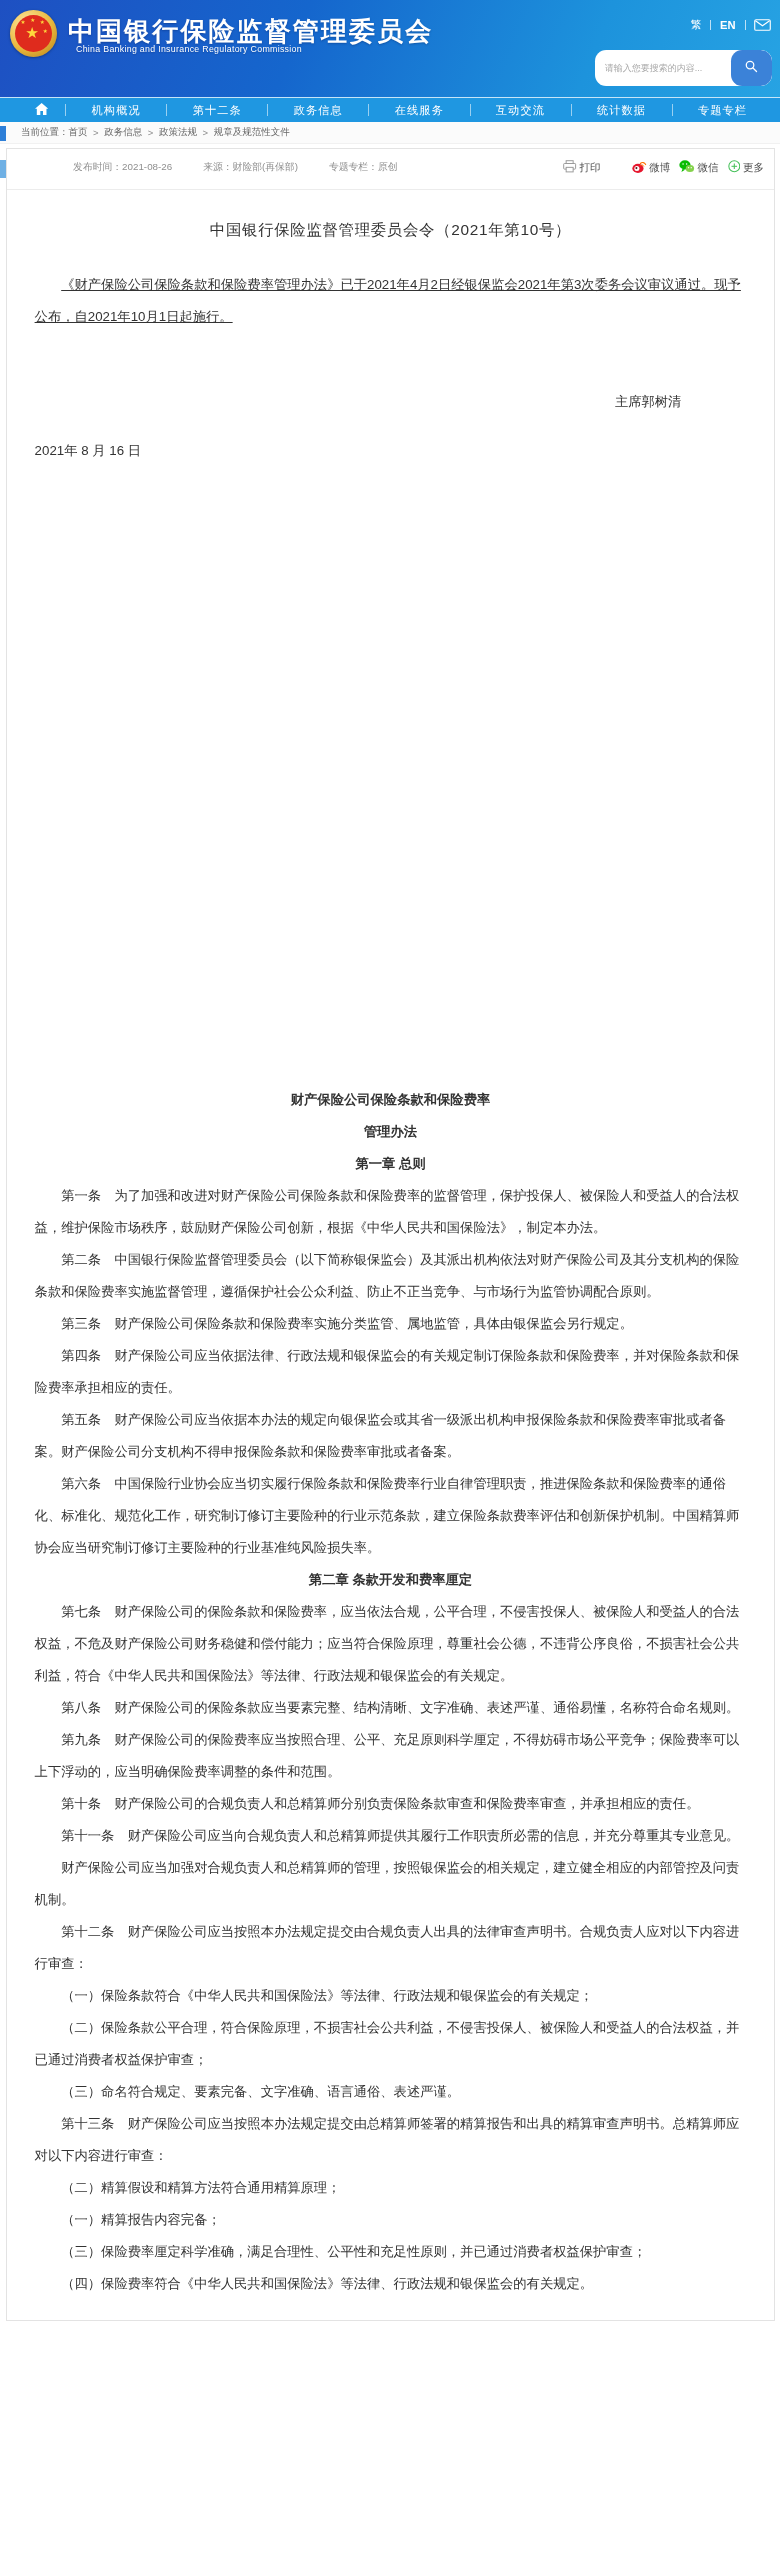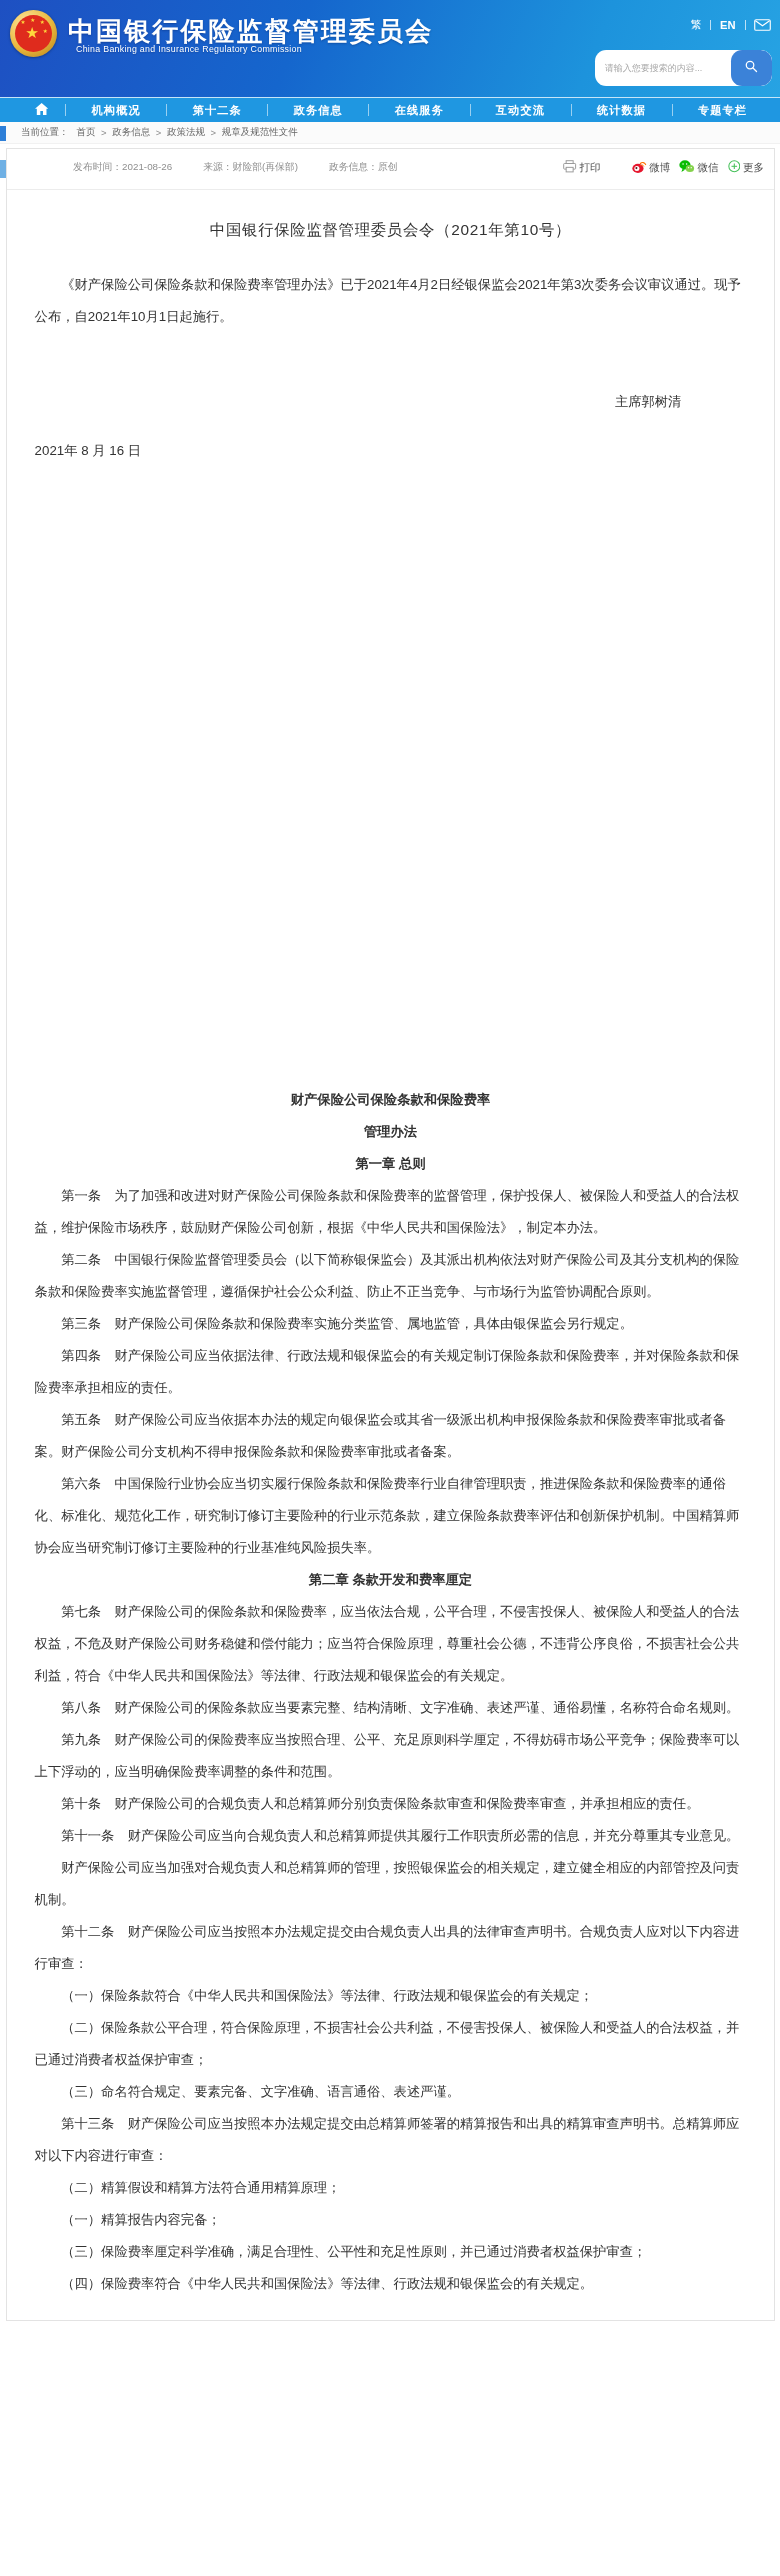--- a/index.html
+++ b/index.html
@@ -81,28 +81,28 @@
   
   .main-nav {
     height:25px; background:#1f97e1;
     border-top:0.7px solid rgba(255,255,255,.75);
     display:flex; align-items:center;
     padding:0 21px 0 35px;
   }
   .home-link { display:flex; align-items:center; margin-right:4.2px; }
   .nav-items { flex:1; display:flex; align-items:center; justify-content:space-around; }
   .nav-item {
-    color:#fff; font-size:11.2px; font-weight:700; letter-spacing:1.1px; white-space:nowrap;
+    color:#fff; font-size:11.2px; font-weight:400; letter-spacing:1.1px; white-space:nowrap;
   }
   .nav-sep { width:0.7px; height:11.2px; background:rgba(255,255,255,.55); }
 
   
   .breadcrumb {
     height:22.4px; background:#fbfbfb;
-    display:flex; align-items:center; gap:8px;
+    display:flex; align-items:center; gap:0;
     padding-left:21px;
     font-size:9.5px; color:#666;
     border-bottom:0.7px solid #f1f1f1;
   }
   .bc-label { color:#666; }
   .bc-link { color:#666; }
   .bc-sep { color:#8c8c8c; margin:0 1.4px; }
 
   .side-tab-1 { position:absolute; left:0; top:126px; width:6.3px; height:15.4px; background:#2e7fd8; }
   .side-tab-2 { position:absolute; left:0; top:160px; width:6.3px; height:18px; background:#6fb0e4; }
@@ -131,21 +131,21 @@
 
   .article-title {
     text-align:center;
     font-size:15.4px; color:#333; letter-spacing:0.7px;
     margin-top:29.5px;
   }
   .article-body {
     padding:28px 28px 0;
     font-size:13.3px; line-height:32px; color:#333;
   }
-  .intro-para { text-indent:2em; }
+  .intro-para { text-indent:2em;text-decoration:underline; }
   .sign-name { text-align:right; margin-top:53px; padding-right:65px; }
   .sign-date { margin-top:17.5px; padding-right:27px; }
   .big-gap { height:617px; }
   .doc-title { text-align:center; font-weight:700; }
   .chapter-heading { text-align:center; font-weight:700; }
   .doc-para { text-indent:2em; }
 </style>
 </head>
 <body>
 
@@ -229,21 +229,21 @@
 
 <span class="side-tab-1"></span>
 <span class="side-tab-2"></span>
 
 <main class="content-card">
 
   <div class="meta-row">
     <div class="meta-left">
       <span class="meta-item"><span>发布时间：</span><span>2021-08-26</span></span>
       <span class="meta-item"><span>来源：</span><span>财险部(再保部)</span></span>
-      <span class="meta-item"><span>政务信息：</span><span>原创</span></span>
+      <span class="meta-item"><span>专题专栏：</span><span>原创</span></span>
     </div>
     <div class="meta-actions">
       <span class="action action-print">
         <span>
           <svg width="13.3" height="12.6" viewBox="0 0 19 18">
               <rect x="4.5" y="1" width="10" height="4" fill="none" stroke="#9a9a9a" stroke-width="1.4"></rect>
               <rect x="1" y="5" width="17" height="8" rx="1" fill="none" stroke="#9a9a9a" stroke-width="1.4"></rect>
               <rect x="4.5" y="10.5" width="10" height="6.5" fill="#fff" stroke="#9a9a9a" stroke-width="1.4"></rect>
             </svg>
         </span>

